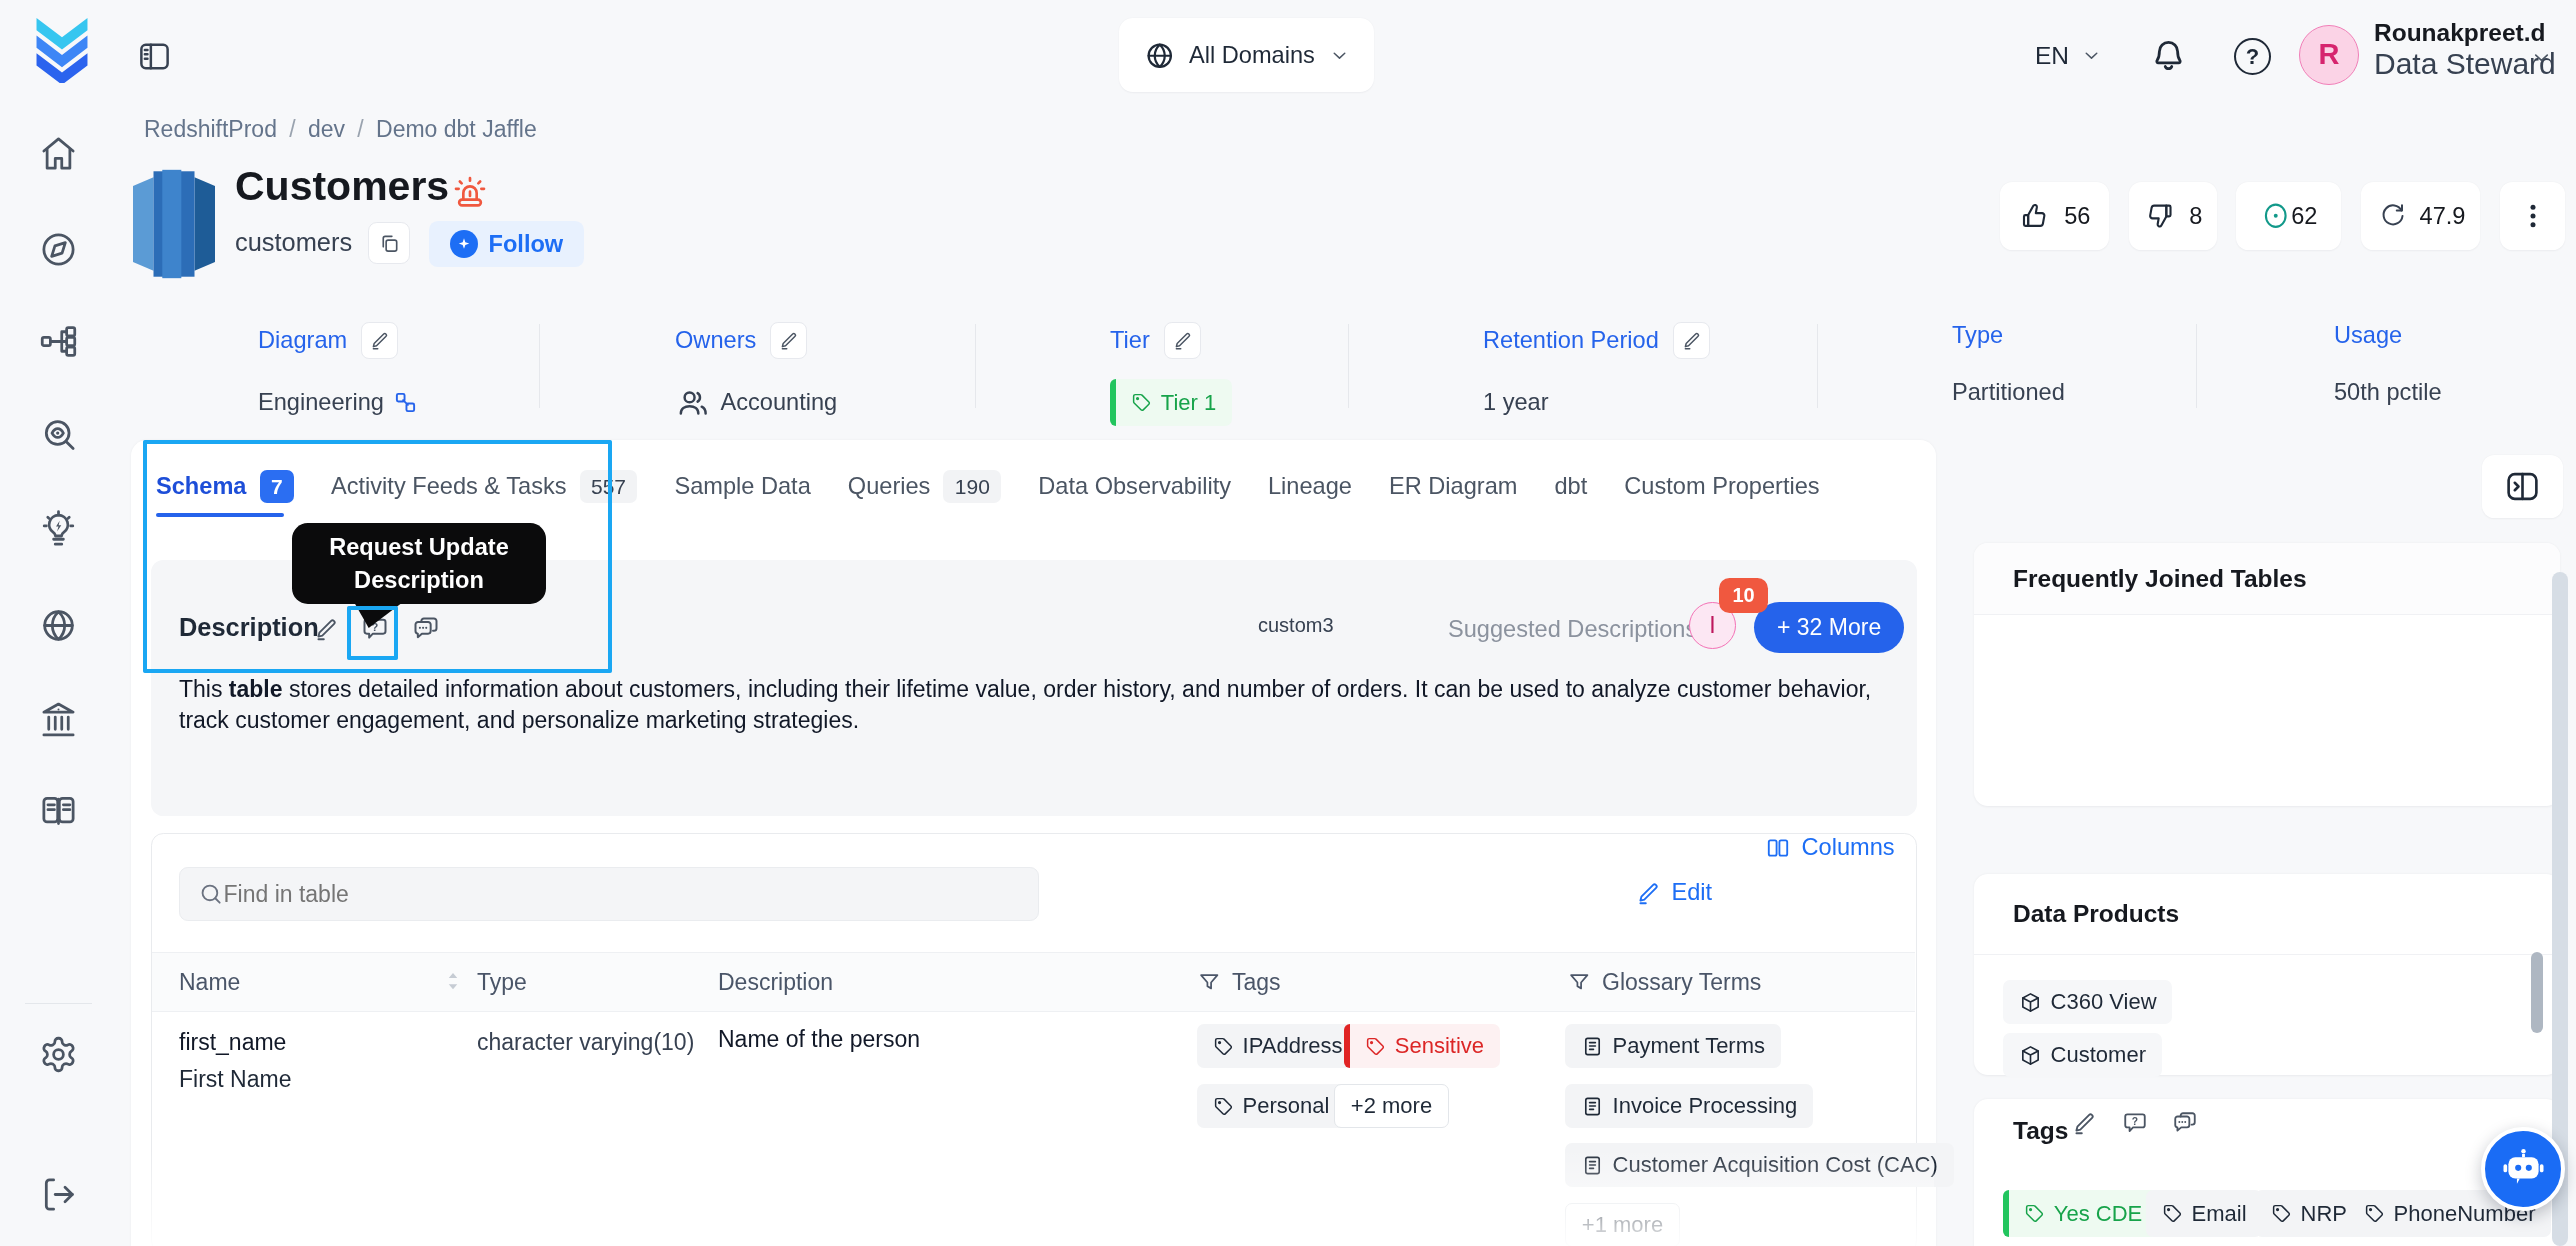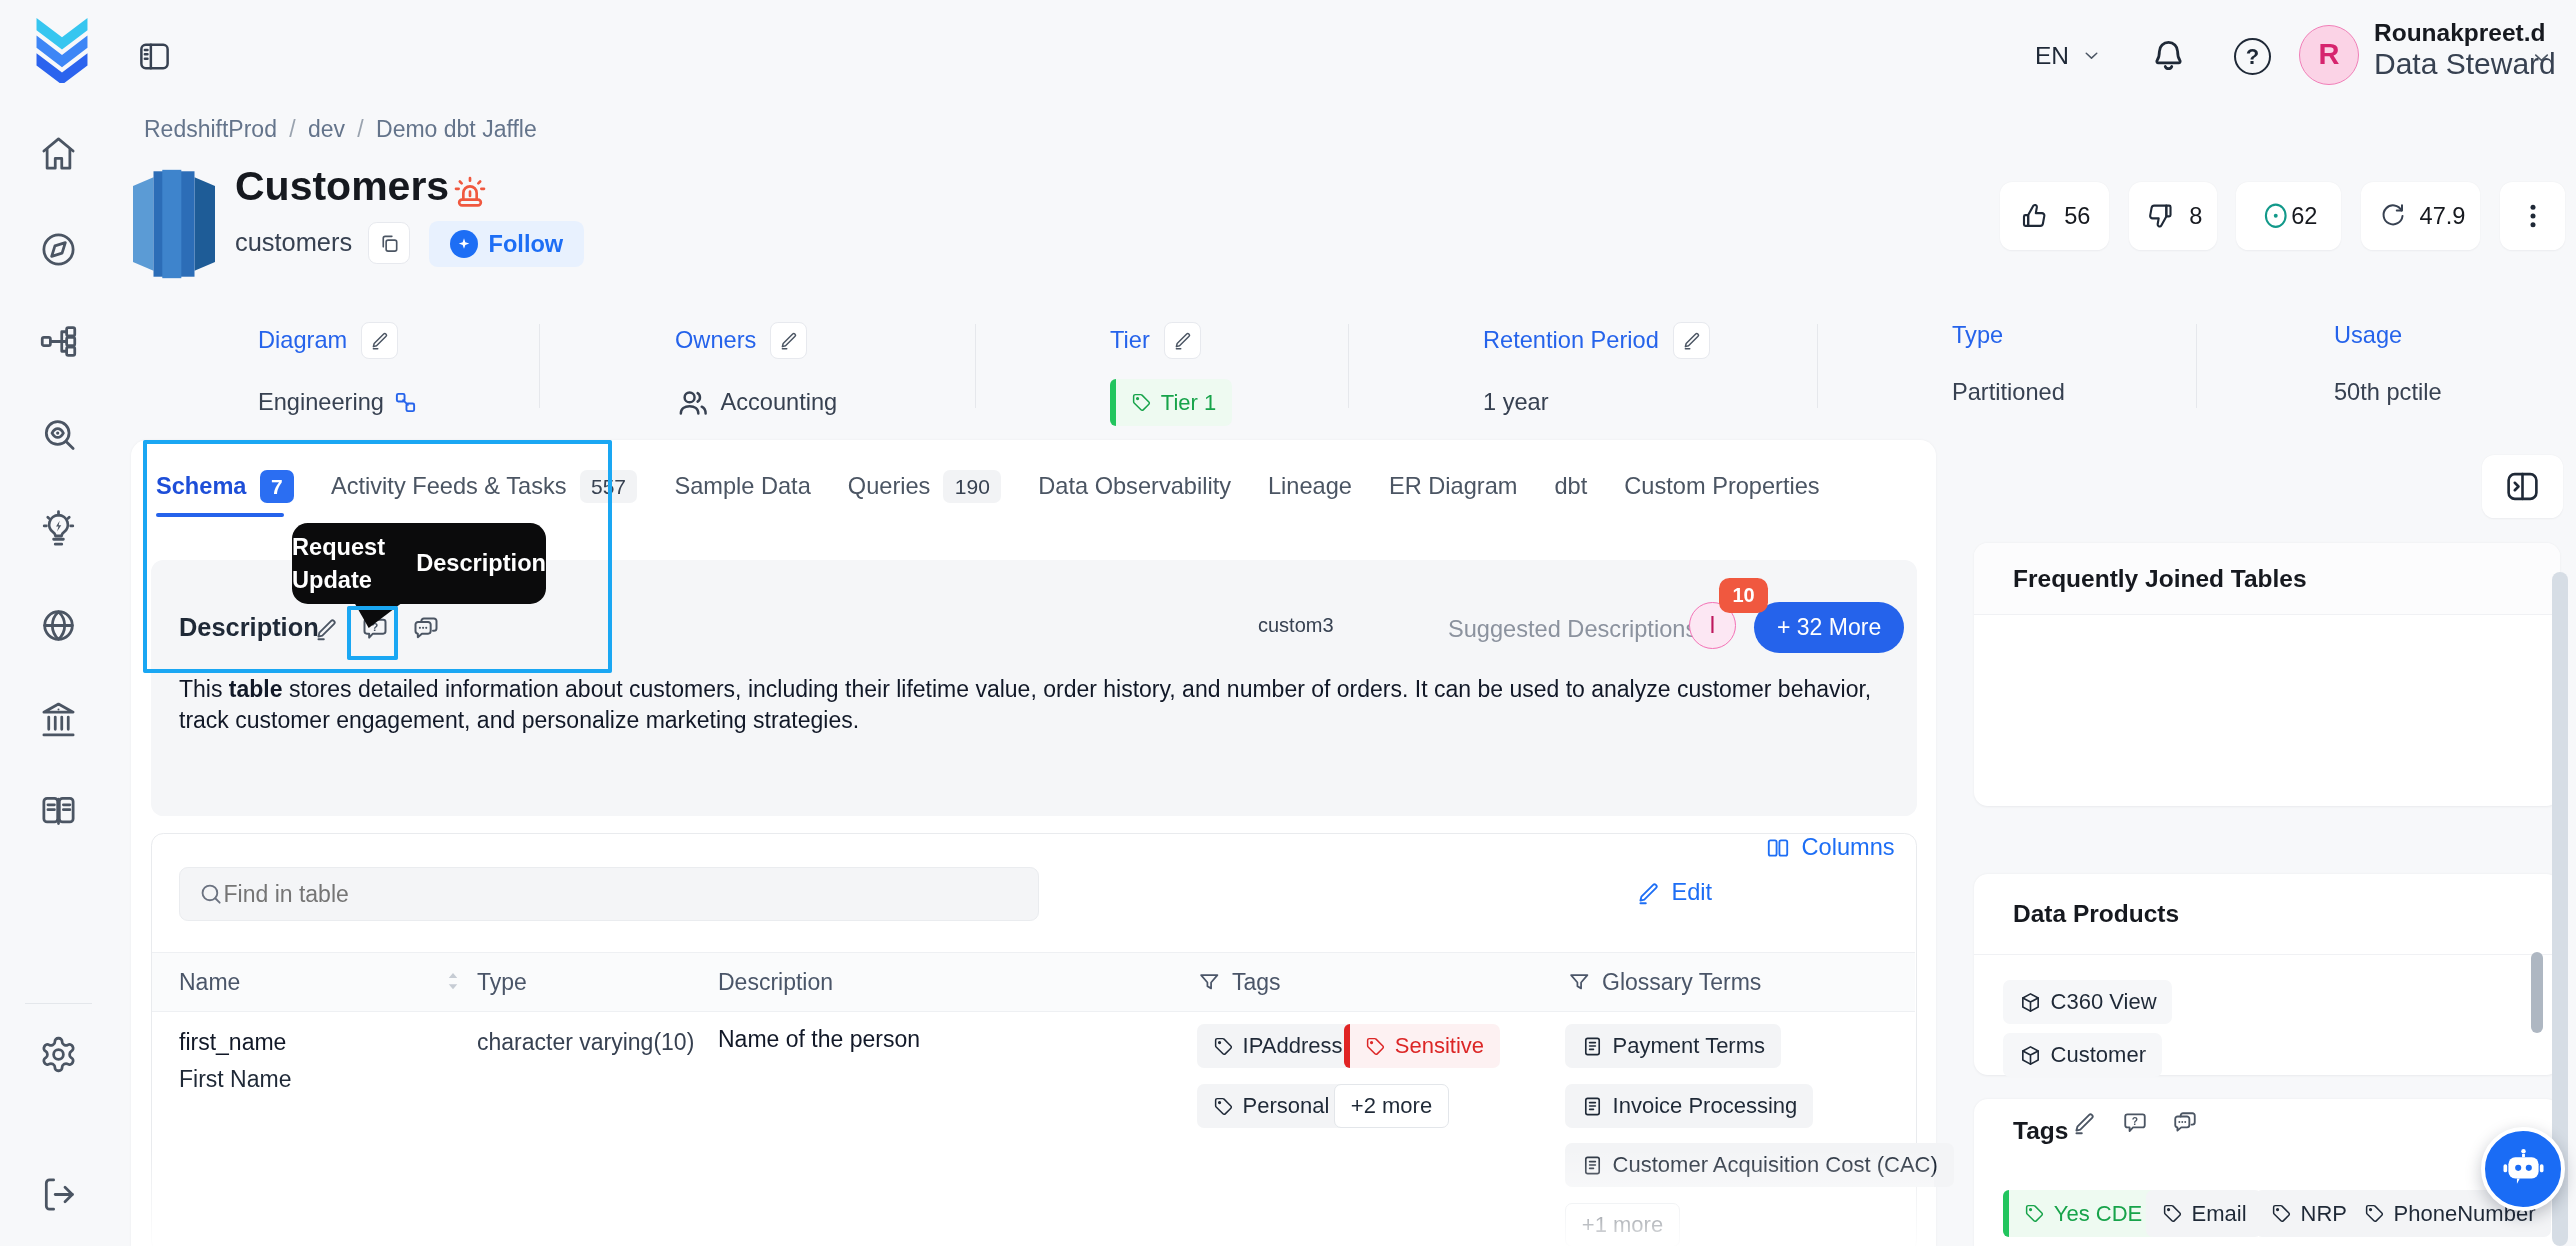--- a/index.html
+++ b/index.html
@@ -91,20 +91,31 @@
         <path fill="#3d86f6" d="M2 10l14.5 11L31 10v7L16.5 28 2 17z"></path>
         <path fill="#2b63ee" d="M2 20l14.5 11L31 20v7L16.5 38 2 27z"></path>
       </svg>
   </span>
   <span class="abs" style="left:137px;top:39px;color:#374151"><svg class="ic" width="35" height="35" viewBox="0 0 24 24">
         <rect x="3" y="4" width="18" height="16" rx="3"></rect>
         <path d="M9.5 4v16M5.4 7.5h1.8M5.4 10.5h1.8M5.4 13.5h1.8"></path>
       </svg></span>
 
 
+  <div class="pill abs" style="left:1119px;top:18.4px;height:74px;padding:0 24.5px;gap:14px">
+    <svg class="ic" width="31.5" height="31.5" viewBox="0 0 24 24" style="color:#1f2937">
+        <circle cx="12" cy="12" r="8.5"></circle>
+        <path d="M3.5 12h17"></path>
+        <path d="M12 3.5c2.5 2.3 3.8 5.2 3.8 8.5s-1.3 6.2-3.8 8.5c-2.5-2.3-3.8-5.2-3.8-8.5S9.5 5.8 12 3.5z"></path>
+      </svg>
+    <span style="font-size:23.6px;color:#1f2937">All Domains</span>
+    <svg class="ic" width="21" height="21" viewBox="0 0 24 24" style="color:#4b5563">
+        <path d="M6 9.5 12 15l6-5.5"></path>
+      </svg>
+  </div>
 
   <span class="abs flex" style="left:2035px;top:0;height:111px;gap:12.3px;font-size:24.5px;color:#1f2937">
     <span>EN</span>
     <svg class="ic" width="21" height="21" viewBox="0 0 24 24" style="color:#4b5563">
         <path d="M6 9.5 12 15l6-5.5"></path>
       </svg>
   </span>
   <span class="abs" style="left:2149px;top:36px;color:#1f2937"><svg class="ic" width="39" height="39" viewBox="0 0 24 24">
         <path d="M6.4 9.5a5.6 5.6 0 0 1 11.2 0c0 3 .7 4.5 1.4 5.5a1 1 0 0 1-.8 1.6H5.8a1 1 0 0 1-.8-1.6c.7-1 1.4-2.5 1.4-5.5z"></path>
         <path d="M10 18.8a2.2 2.2 0 0 0 4 0"></path>
@@ -564,18 +575,18 @@
       <circle cx="9.4" cy="11.2" r="1.5" fill="#1a6cf5"></circle>
       <circle cx="14.6" cy="11.2" r="1.5" fill="#1a6cf5"></circle>
       <rect x="2.2" y="9.4" width="1.8" height="4" rx=".9" fill="#fff"></rect>
       <rect x="20" y="9.4" width="1.8" height="4" rx=".9" fill="#fff"></rect>
       <path d="M10.2 16.4 8.8 19v-2.6z" fill="#fff"></path>
     </svg>
 </div>
 
 <div class="hl" style="left:143px;top:440px;width:469px;height:233px"></div>
 <div class="hl" style="left:347px;top:606px;width:51px;height:54px"></div>
-<div class="abs" style="left:292px;top:523px;width:254px;height:81px;background:#0b0b0c;border-radius:15.8px;z-index:60;display:flex;flex-direction:row;align-items:center;justify-content:center;color:#fff;font-size:23.6px;font-weight:bold;line-height:33px">
+<div class="abs" style="left:292px;top:523px;width:254px;height:81px;background:#0b0b0c;border-radius:15.8px;z-index:60;display:flex;flex-direction:column;align-items:center;justify-content:center;color:#fff;font-size:23.6px;font-weight:bold;line-height:33px">
   <span>Request Update</span>
     <span>Description</span>
 </div>
 <div class="abs" style="left:354px;top:602px;width:49px;height:26px;background:#0b0b0c;clip-path:polygon(0 0,100% 0,30% 100%);z-index:60"></div>
 
 
 </body></html>

